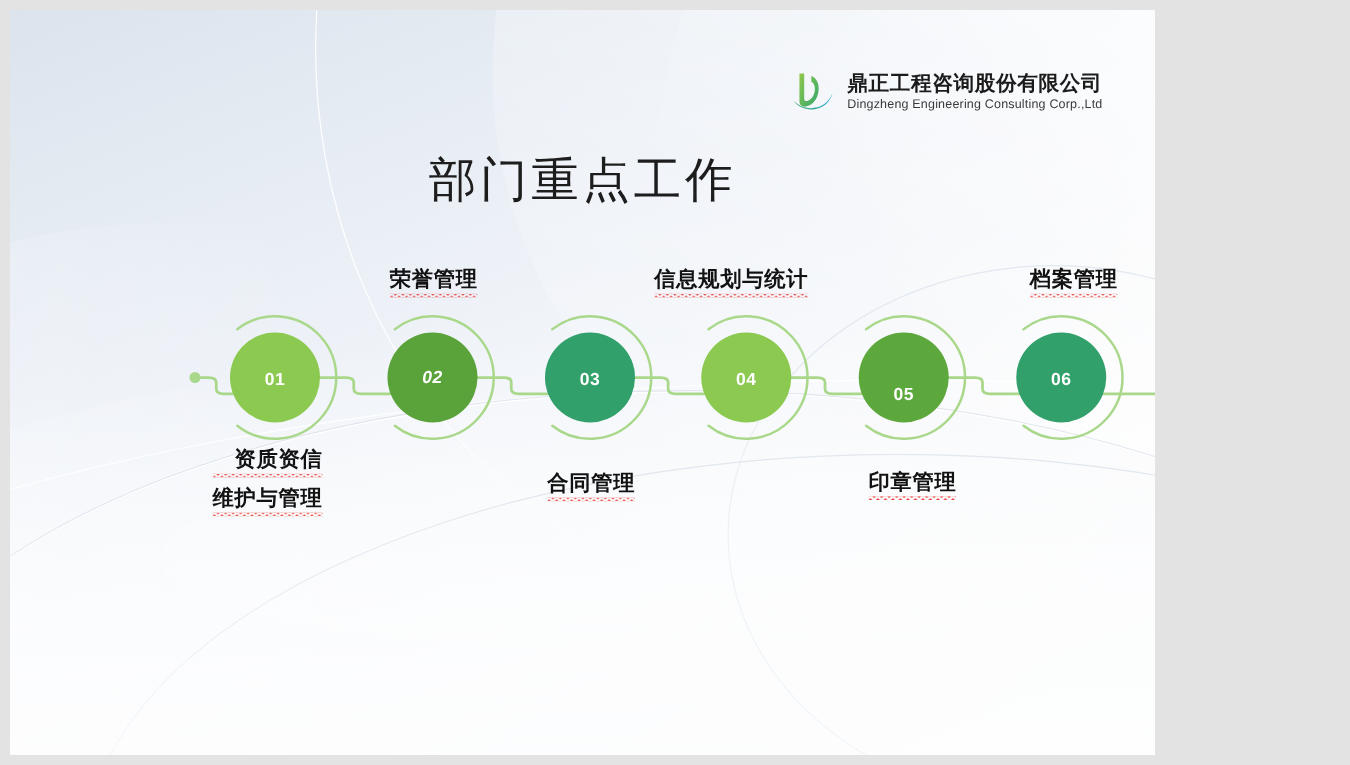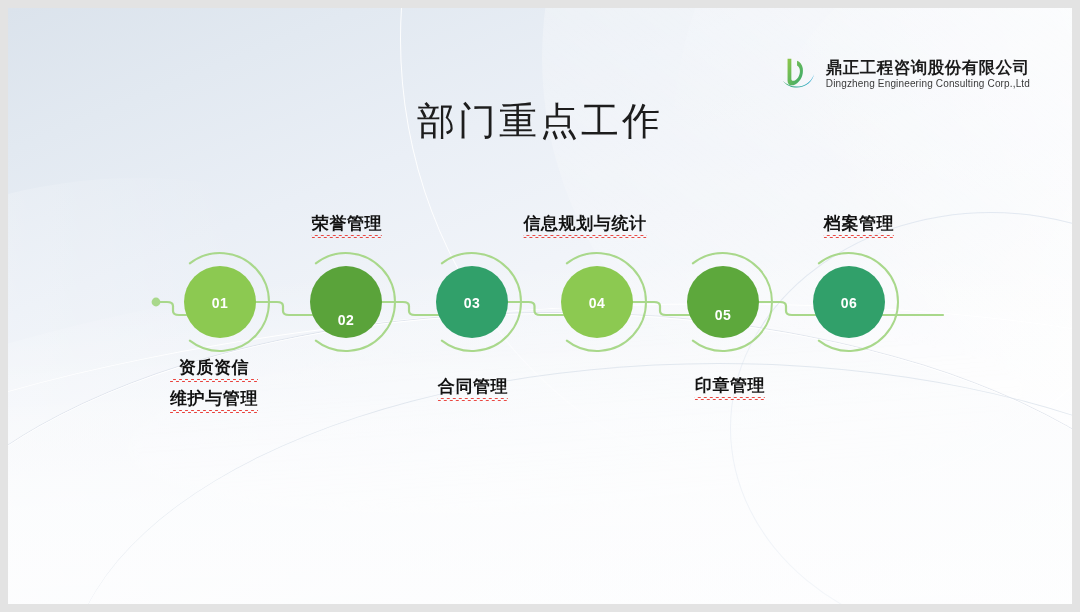--- a/index.html
+++ b/index.html
@@ -11,21 +11,21 @@
     width: 1080px;
     height: 612px;
     overflow: hidden;
     font-family: "Liberation Sans", "DejaVu Sans", sans-serif;
   }
 
   #slide {
     position: absolute;
     left: 8px;
     top: 8px;
-    width: 1064px;
+    width: 916px;
     height: 596px;
     overflow: hidden;
     background:
       linear-gradient(158deg,
         #dbe3ec 0%,
         #e2e9f1 14%,
         #eaeff6 30%,
         #f1f4f9 46%,
         #f6f8fb 60%,
         #fafbfd 74%,
@@ -142,21 +142,21 @@
     color: #3a3a3a;
     letter-spacing: 0.15px;
     margin-top: 3px;
     white-space: nowrap;
   }
 
   
   #title-block {
     position: absolute;
     left: 0; right: 0;
-    top: 92px;
+    top: 116px;
     text-align: center;
   }
   #title-main {
     font-size: 38px;
     font-weight: 400;
     color: #1d1d1d;
     letter-spacing: 3px;
     line-height: 1.15;
   }
   #title-sub {
@@ -193,20 +193,21 @@
     color: #121212;
     font-size: 17px;
     font-weight: 700;
     letter-spacing: 0.6px;
   }
   .node-label .ln {
     display: block;
     position: relative;
     padding-bottom: 3px;
     margin-bottom: 5px;
+    text-align: right;
   }
   .node-label .ln:last-child { margin-bottom: 0; }
   
   .node-label .ln::after {
     content: "";
     position: absolute;
     left: 0; right: 0; bottom: 0;
     height: 3px;
     background-image:
       radial-gradient(circle at 1.5px 3px, #e8322b 1.1px, rgba(232,50,43,0) 1.3px),
@@ -290,21 +291,21 @@
           <circle cx="212" cy="294" r="36" fill="#8cc951"></circle>
           <circle cx="338" cy="294" r="36" fill="#5aa33a"></circle>
           <circle cx="464" cy="294" r="36" fill="#31a06a"></circle>
           <circle cx="589" cy="294" r="36" fill="#8cc951"></circle>
           <circle cx="715" cy="294" r="36" fill="#5da83c"></circle>
           <circle cx="841" cy="294" r="36" fill="#31a06a"></circle>
         </g>
     </svg>
     <div id="node-numbers">
         <div class="node-num" style="left: 212px; top: 295px;">01</div>
-        <div class="node-num" style="left: 338px; top: 312px;">02</div>
+        <div class="node-num" style="left: 338px; top: 293px; font-style: italic;">02</div>
         <div class="node-num" style="left: 464px; top: 295px;">03</div>
         <div class="node-num" style="left: 589px; top: 295px;">04</div>
         <div class="node-num" style="left: 715px; top: 307px;">05</div>
         <div class="node-num" style="left: 841px; top: 295px;">06</div>
       </div>
     <div id="node-labels">
         <div class="node-label" style="left: 206px; top: 348px;">
           <span class="ln">资质资信</span>
           <span class="ln">维护与管理</span>
         </div>

